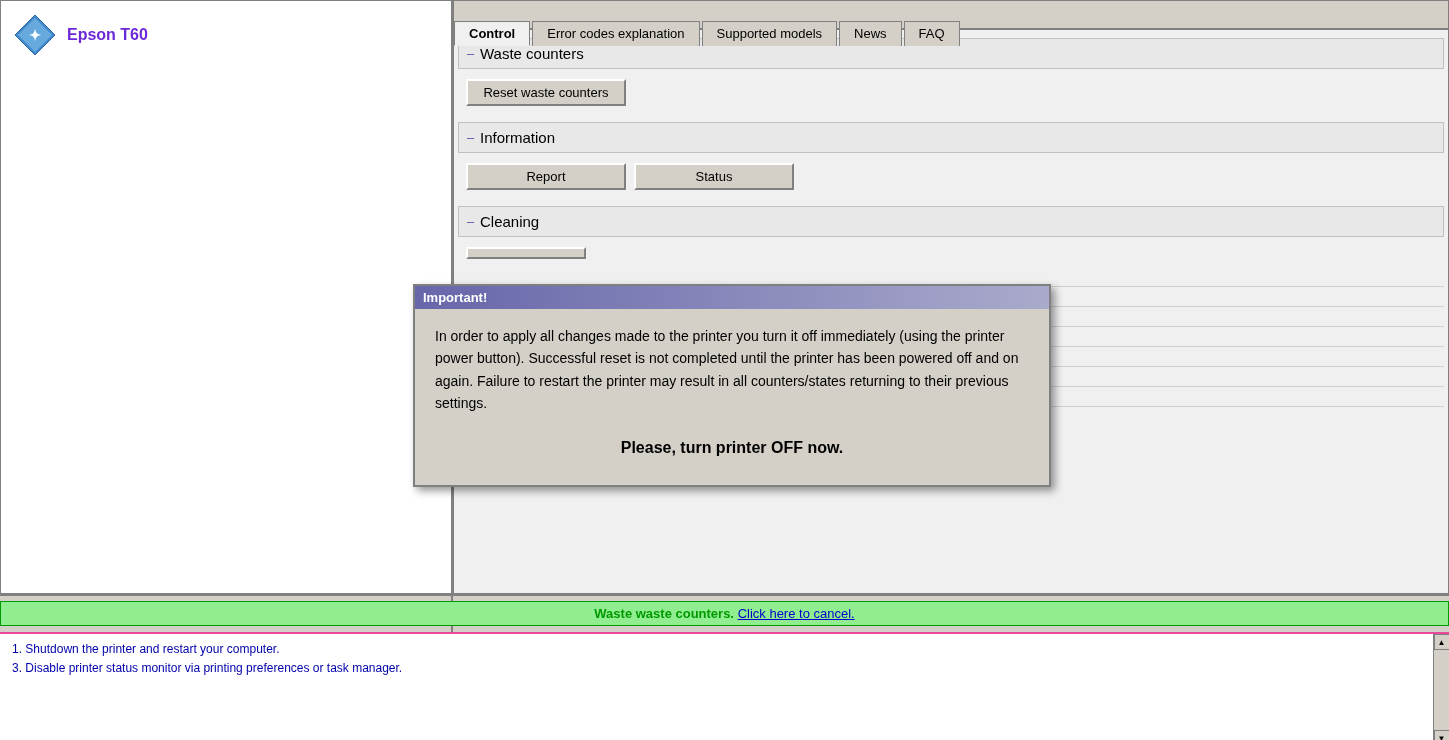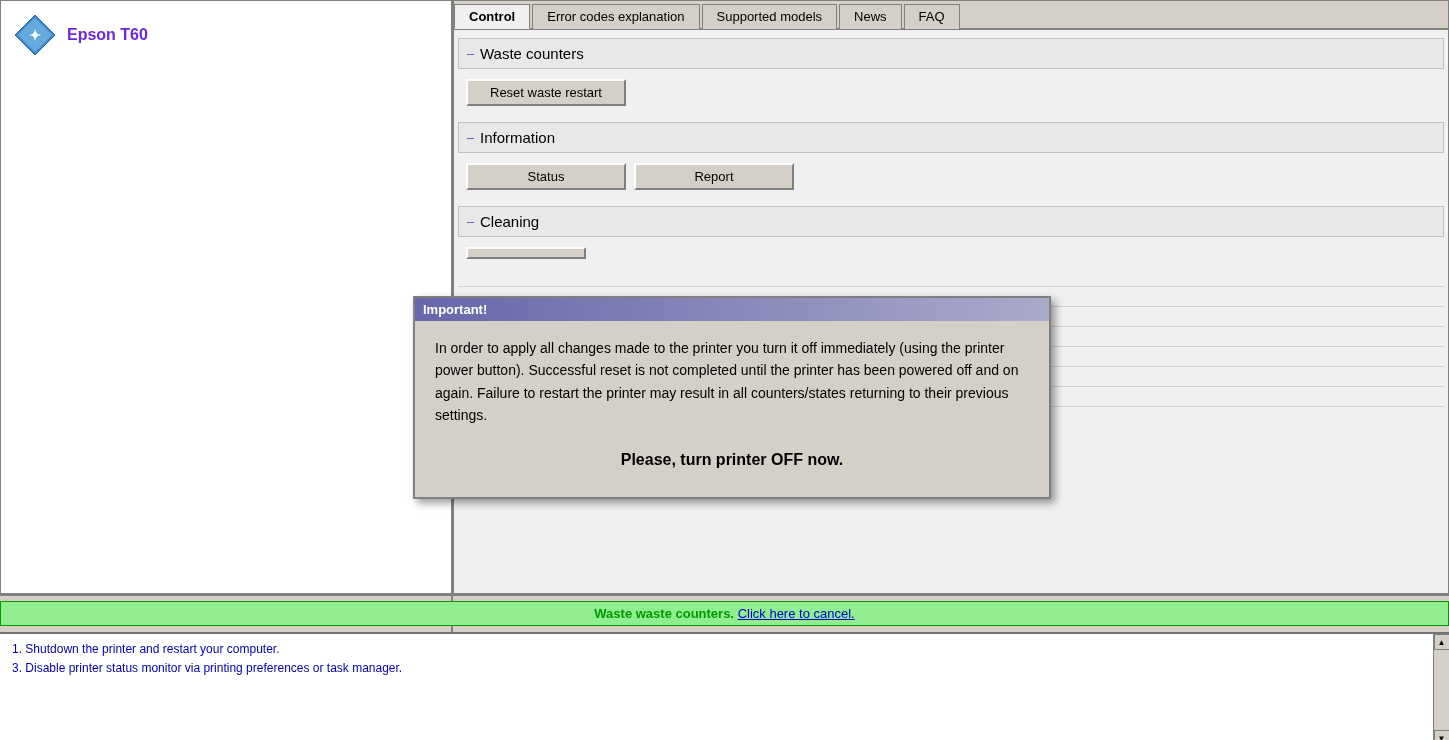--- a/index.html
+++ b/index.html
@@ -76,21 +76,21 @@
     .tab {
       padding: 4px 14px;
       border: 1px solid #808080;
       border-bottom: none;
       background: #d4d0c8;
       cursor: pointer;
       font-size: 13px;
       color: #000;
       margin-right: 2px;
       position: relative;
-      top: 1px;
+      top: 18px;
     }
 
     .tab.active {
       background: #f0f0f0;
       border-bottom: 1px solid #f0f0f0;
       font-weight: bold;
       z-index: 1;
     }
 
     
@@ -185,21 +185,21 @@
     .reset-counter-label {
       font-family: 'Courier New', monospace;
       font-size: 16px;
       font-weight: bold;
       color: #ff8800;
     }
 
     
     .trouble-area {
       background: #ffffff;
-      border-top: 2px solid #737373;
+      border-top: 2px solid #ec4899;
       padding: 6px 12px;
       height: 108px;
       overflow: hidden;
       position: relative;
     }
 
     .trouble-item {
       font-size: 12px;
       color: #0000aa;
       line-height: 1.6;
@@ -227,21 +227,21 @@
       display: flex;
       align-items: center;
       justify-content: center;
       font-size: 8px;
       cursor: pointer;
     }
 
     
     .modal-overlay {
       position: absolute;
-      top: 12px;
+      top: 0;
       left: 0;
       width: 100%;
       height: 600px;
       background: transparent;
       z-index: 100;
       pointer-events: none;
     }
 
     .modal {
       position: absolute;
@@ -349,30 +349,30 @@
         <div class="tab">FAQ</div>
       </div>
 
       <div class="content-area">
 
         <div class="section-header">
           <span class="section-icon">⎯</span>
           <span class="section-title">Waste counters</span>
         </div>
         <div class="buttons-area">
-          <button class="btn">Reset waste restart</button>
+          <button class="btn">Reset waste counters</button>
         </div>
 
         <div class="section-header">
           <span class="section-icon">⎯</span>
           <span class="section-title">Information</span>
         </div>
         <div class="buttons-area">
+          <button class="btn">Report</button>
           <button class="btn">Status</button>
-          <button class="btn">Report</button>
         </div>
 
         <div class="section-header">
           <span class="section-icon">⎯</span>
           <span class="section-title">Cleaning</span>
         </div>
 
         <div class="buttons-area">
           <button class="btn" style="width:120px; min-width:0;"></button>
         </div>

